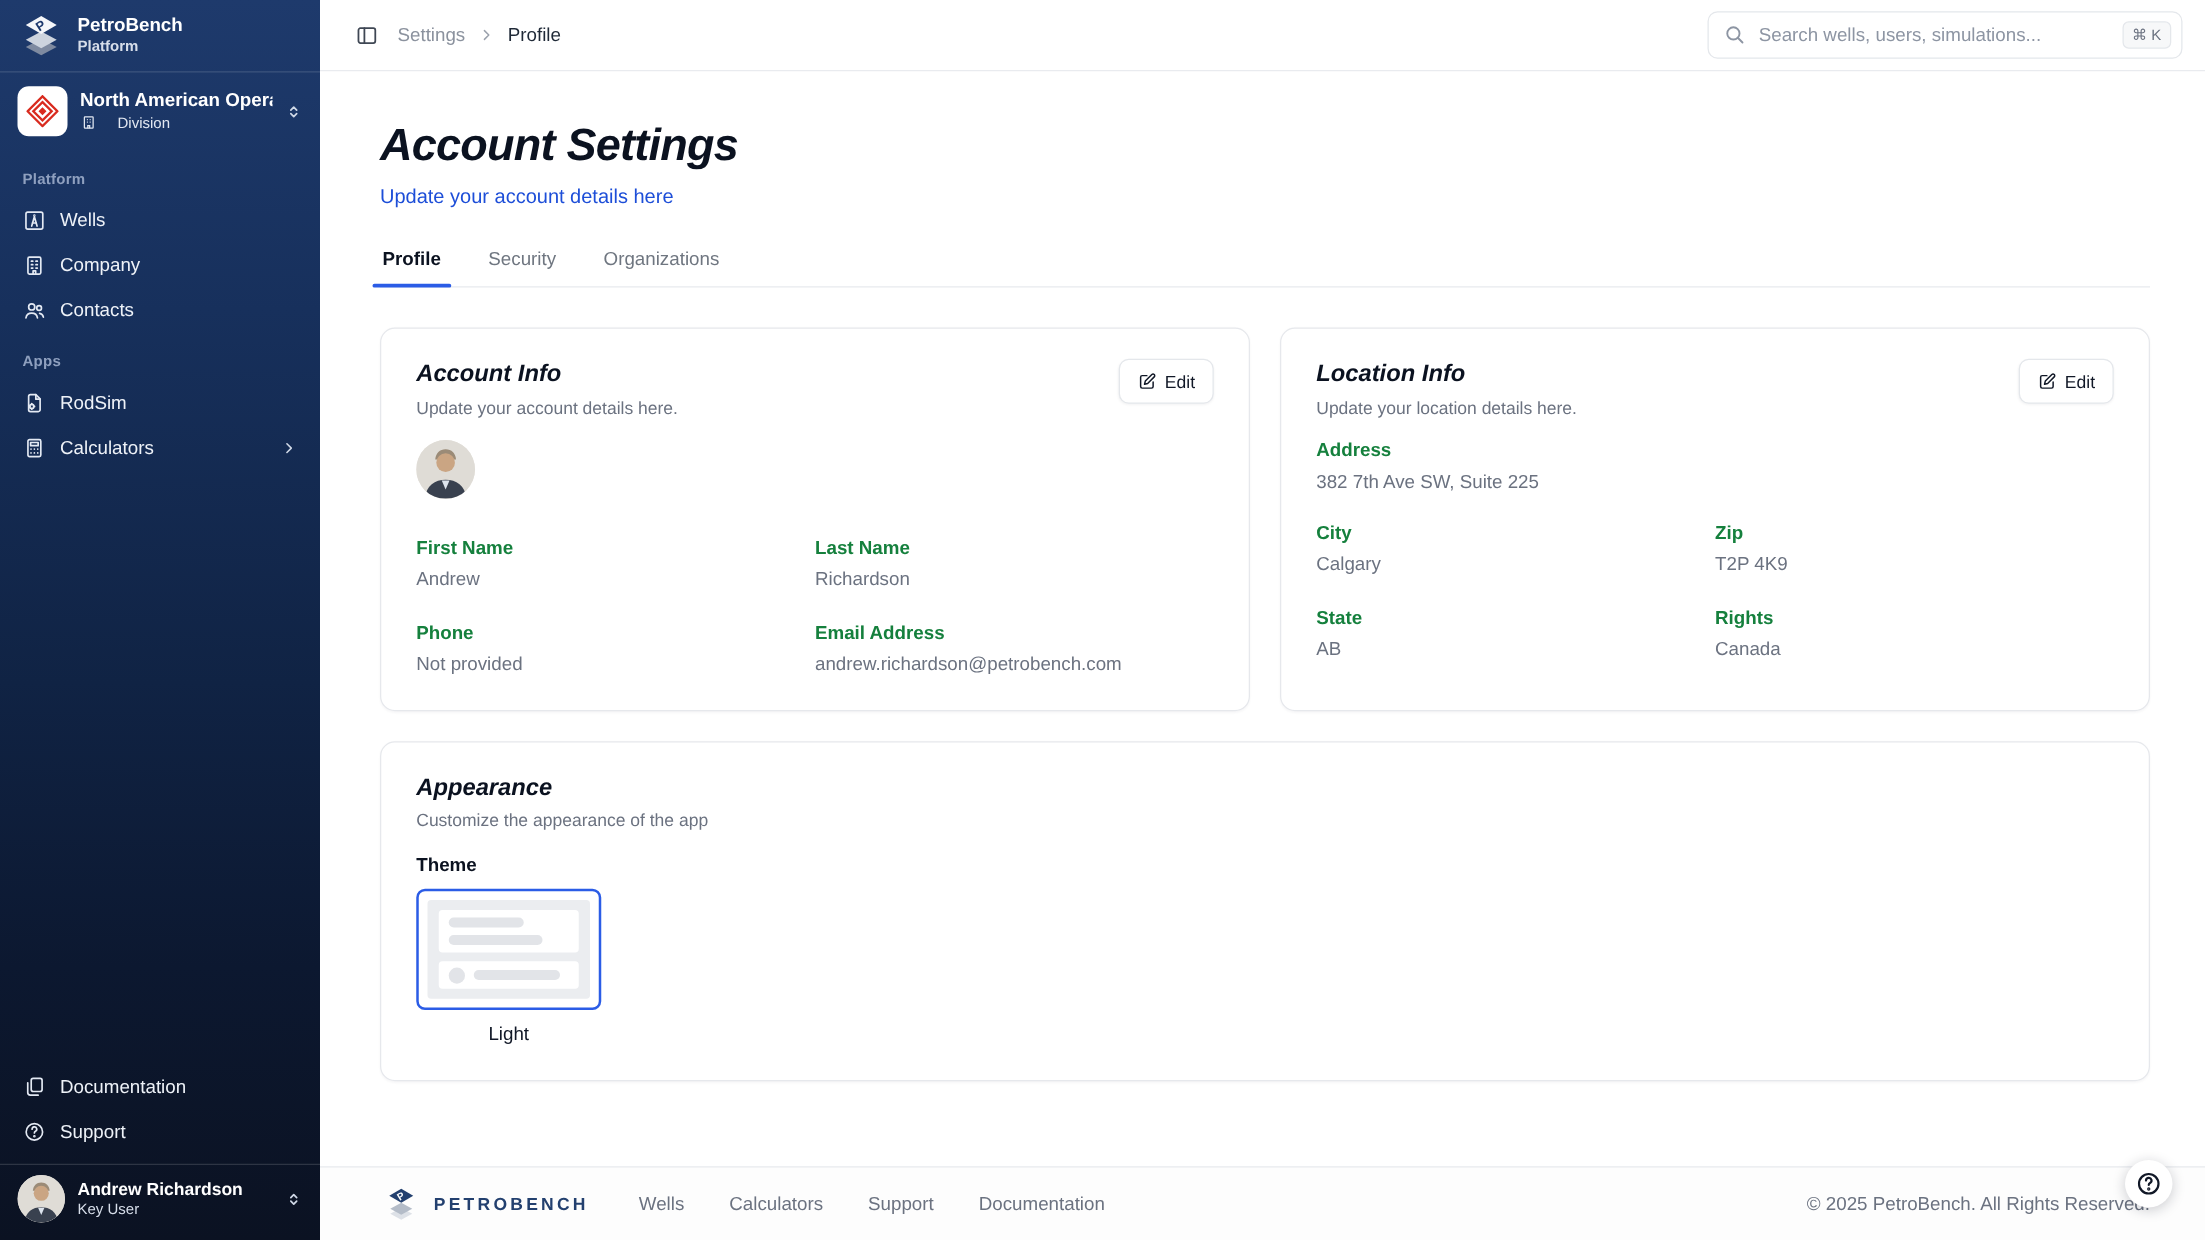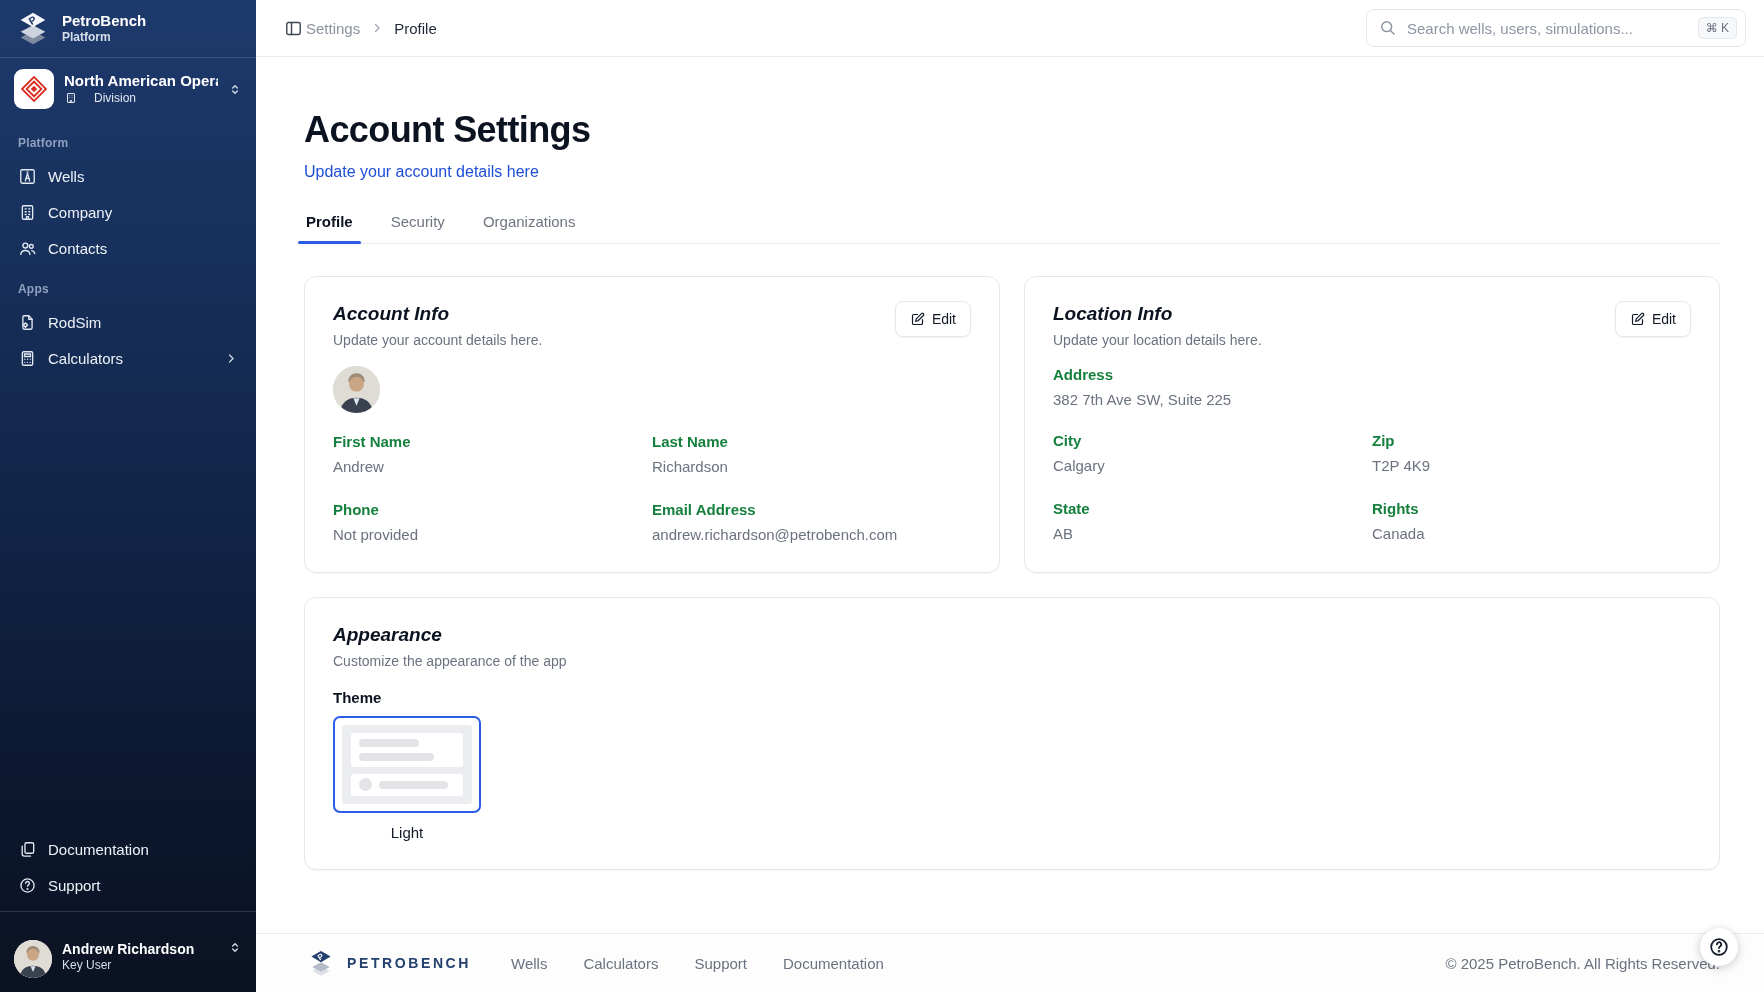--- a/index.html
+++ b/index.html
@@ -24,68 +24,68 @@
   .org-text { flex:1; min-width:0; }
   .org-name { font-size:15px; font-weight:700; color:#fff; white-space:nowrap; overflow:hidden; line-height:1.25; }
   .org-type { display:flex; align-items:center; gap:16px; font-size:12px; color:#e2e8f2; line-height:1.3; }
   .updown { color:#cfd8e6; flex:0 0 14px; }
   .section-label { font-size:12px; font-weight:600; color:#8fa0bf; padding:16px 18px 8px; letter-spacing:.2px; }
   .nav-item { display:flex; align-items:center; gap:11px; height:36px; padding:0 18px; font-size:15px; color:#eef2f8; cursor:pointer; border-radius:6px; }
   .nav-item .ni-icon { width:19px; height:19px; color:#e3e9f3; flex:0 0 19px; }
   .nav-item .spacer { flex:1; }
   .side-spacer { flex:1; }
   .side-bottom { padding-bottom:8px; }
-  .user-row { display:flex; align-items:flex-start; gap:10px; padding:28px 14px 14px; border-top:1px solid rgba(255,255,255,.14); cursor:pointer; }
+  .user-row { display:flex; align-items:center; gap:10px; padding:8px 14px 14px; border-top:1px solid rgba(255,255,255,.14); cursor:pointer; }
   .avatar { border-radius:50%; overflow:hidden; flex:none; background:#e8e4de; }
   .user-name { font-size:14px; font-weight:700; color:#fff; line-height:1.3; }
   .user-role { font-size:12px; color:#d7deea; line-height:1.3; }
   .user-text { flex:1; }
 
   
   .main { flex:1; display:flex; flex-direction:column; min-width:0; background:#fff; }
   .topbar { height:57px; flex:0 0 57px; display:flex; align-items:center; padding:0 18px 0 24px; border-bottom:1px solid #e9ebef; }
   .panel-btn { width:26px; height:26px; display:flex; align-items:center; justify-content:center; color:#3f4754; cursor:pointer; border-radius:6px; }
-  .crumbs { display:flex; align-items:center; gap:10px; font-size:15px; }
+  .crumbs { display:flex; align-items:center; gap:10px; margin-left:12px; font-size:15px; }
   .crumb-muted { color:#8b929e; cursor:pointer; }
   .crumb-sep { color:#9aa1ac; font-size:13px; }
   .crumb-current { color:#1f2937; font-weight:500; }
   .search-wrap { margin-left:auto; position:relative; width:380px; height:38px; }
   .search-wrap input {
     width:100%; height:100%; border:1px solid #e4e7eb; border-radius:8px; padding:0 62px 0 40px;
     font-size:15px; color:#374151; outline:none; font-family:"Liberation Sans",sans-serif; background:#fff;
   }
   .search-wrap input::placeholder { color:#8d95a3; }
   .search-icon { position:absolute; left:12px; top:9px; width:19px; height:19px; color:#8d95a3; }
   .kbd-badge {
     position:absolute; right:9px; top:8px; height:22px; padding:0 7px; display:flex; align-items:center;
     background:#f7f8f9; border:1px solid #e4e7eb; border-radius:5px; font-size:12px; color:#6b7280;
   }
 
   .content { flex:1; overflow:hidden; padding:0 44px 0 48px; }
-  .page-title { font-size:36px; font-weight:700; letter-spacing:-.6px; color:#0b1220; margin-top:52px; }
+  .page-title { font-size:36px; font-weight:700; letter-spacing:-.6px; color:#0b1220; margin-top:38px;font-style:italic; }
   .page-sub { font-size:16px; color:#1d4ed8; margin-top:12px; }
 
   .tabs { display:flex; gap:34px; margin-top:32px; border-bottom:1px solid #e8eaee; }
   .tab { font-size:15px; color:#6f7680; padding:0 2px 13px; cursor:pointer; position:relative; }
   .tab.active { color:#0b1220; font-weight:600; }
   .tab.active::after { content:""; position:absolute; left:-6px; right:-6px; bottom:-1px; height:3px; border-radius:2px; background:#2b5ce6; }
 
   .cards-row { display:grid; grid-template-columns:1fr 1fr; gap:24px; margin-top:32px; }
   .card { border:1px solid #e6e8ec; border-radius:12px; padding:24px 28px 28px; background:#fff; box-shadow:0 1px 2px rgba(16,24,40,.04); position:relative; }
   .cards-row .card { min-height:297px; }
   .card-head { display:flex; align-items:flex-start; }
   .card-title { font-size:19px; font-weight:600; color:#0b1220; line-height:1.35;font-style:italic; }
   .card-sub { font-size:14px; color:#6b7280; margin-top:5px; }
   .edit-btn {
     margin-left:auto; display:flex; align-items:center; gap:7px; height:36px; padding:0 14px;
     border:1px solid #e4e7eb; border-radius:8px; background:#fff; font-size:14px; font-weight:500; color:#111827;
     cursor:pointer; box-shadow:0 1px 2px rgba(16,24,40,.05); font-family:"Liberation Sans",sans-serif;
   }
   .card-avatar { margin-top:18px; }
-  .field-grid { display:grid; grid-template-columns:1fr 1fr; row-gap:26px; margin-top:16px; }
+  .field-grid { display:grid; grid-template-columns:1fr 1fr; row-gap:26px; margin-top:26px; }
   .f-label { font-size:15px; font-weight:600; color:#15803d; margin-bottom:8px; }
   .f-value { font-size:15px; color:#6b7280; }
   .address-block { margin-top:18px; }
 
   .appearance-card { margin-top:24px; min-height:256px; }
   .theme-label { font-size:15px; font-weight:600; color:#0b1220; margin-top:20px; }
   .theme-option { width:148px; margin-top:10px; cursor:pointer; }
   .theme-preview { width:148px; height:97px; border:2px solid #2b5ce6; border-radius:7px; background:#fff; padding:7px; }
   .tp-inner { width:100%; height:100%; background:#ebedf0; border-radius:3px; padding:8px 9px; display:flex; flex-direction:column; gap:7px; }
   .tp-box1 { background:#fff; border-radius:3px; flex:1.2; padding:6px 8px; display:flex; flex-direction:column; justify-content:center; gap:6px; }

